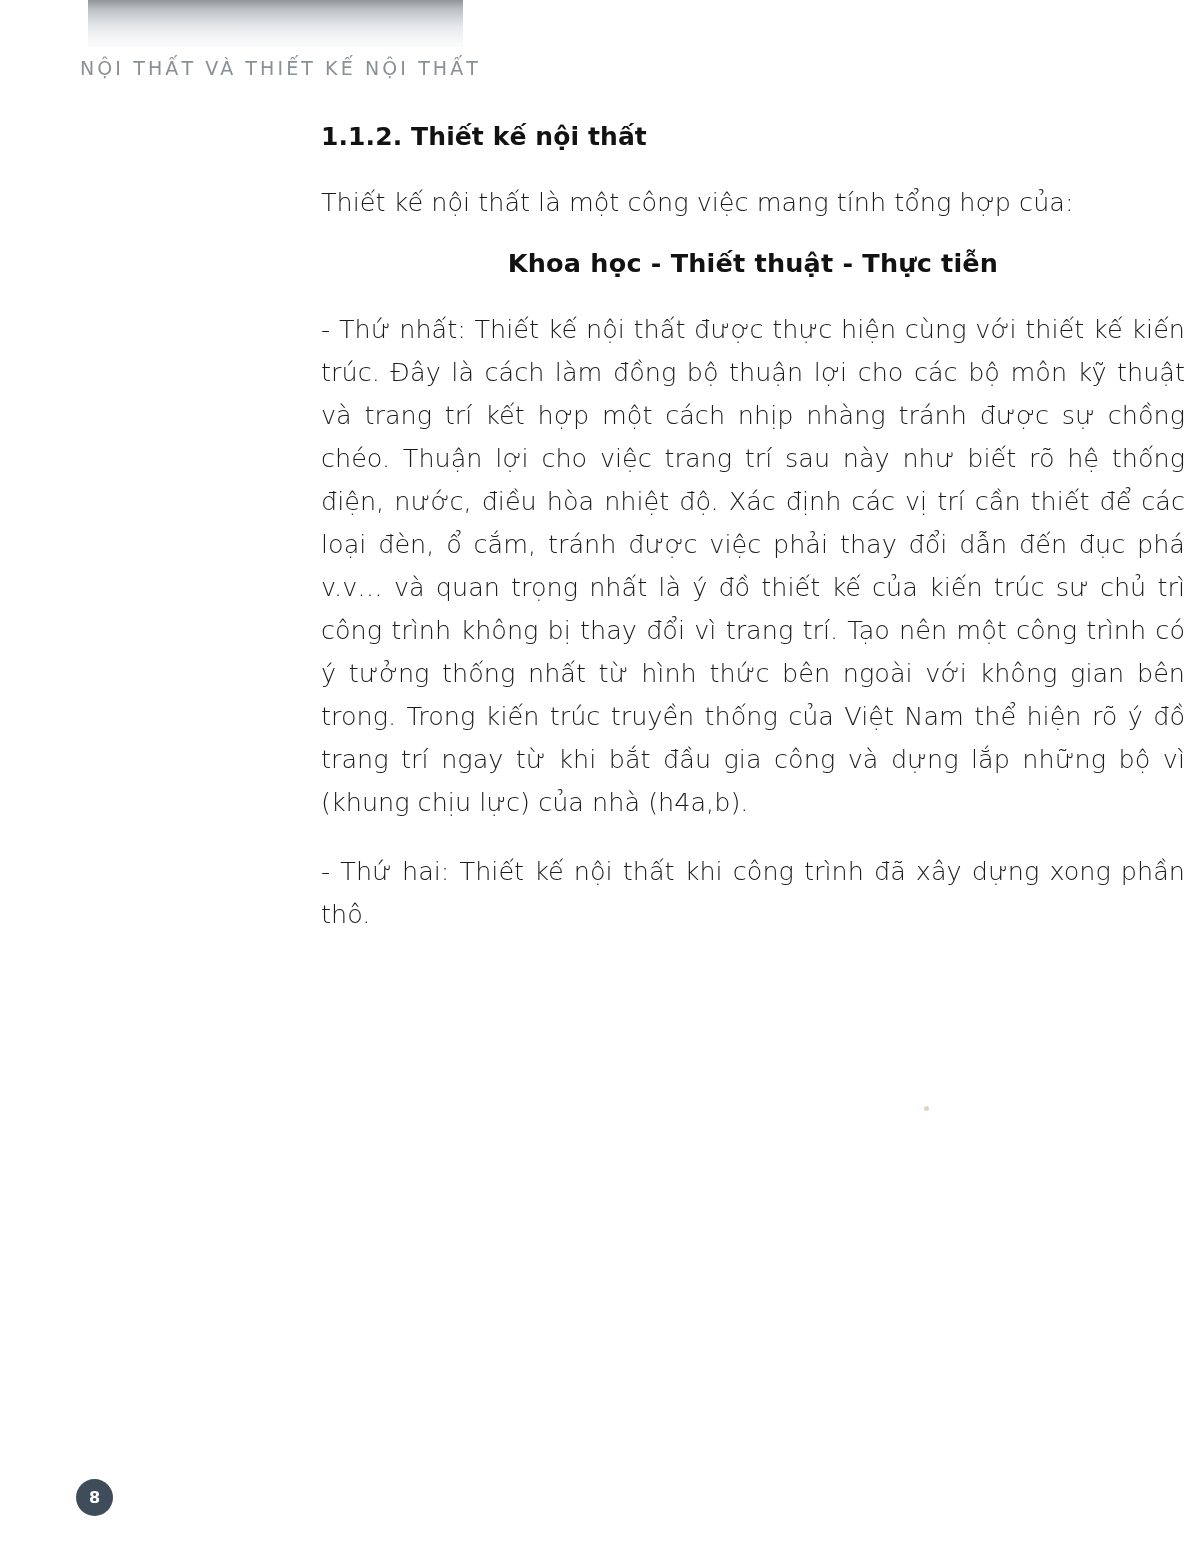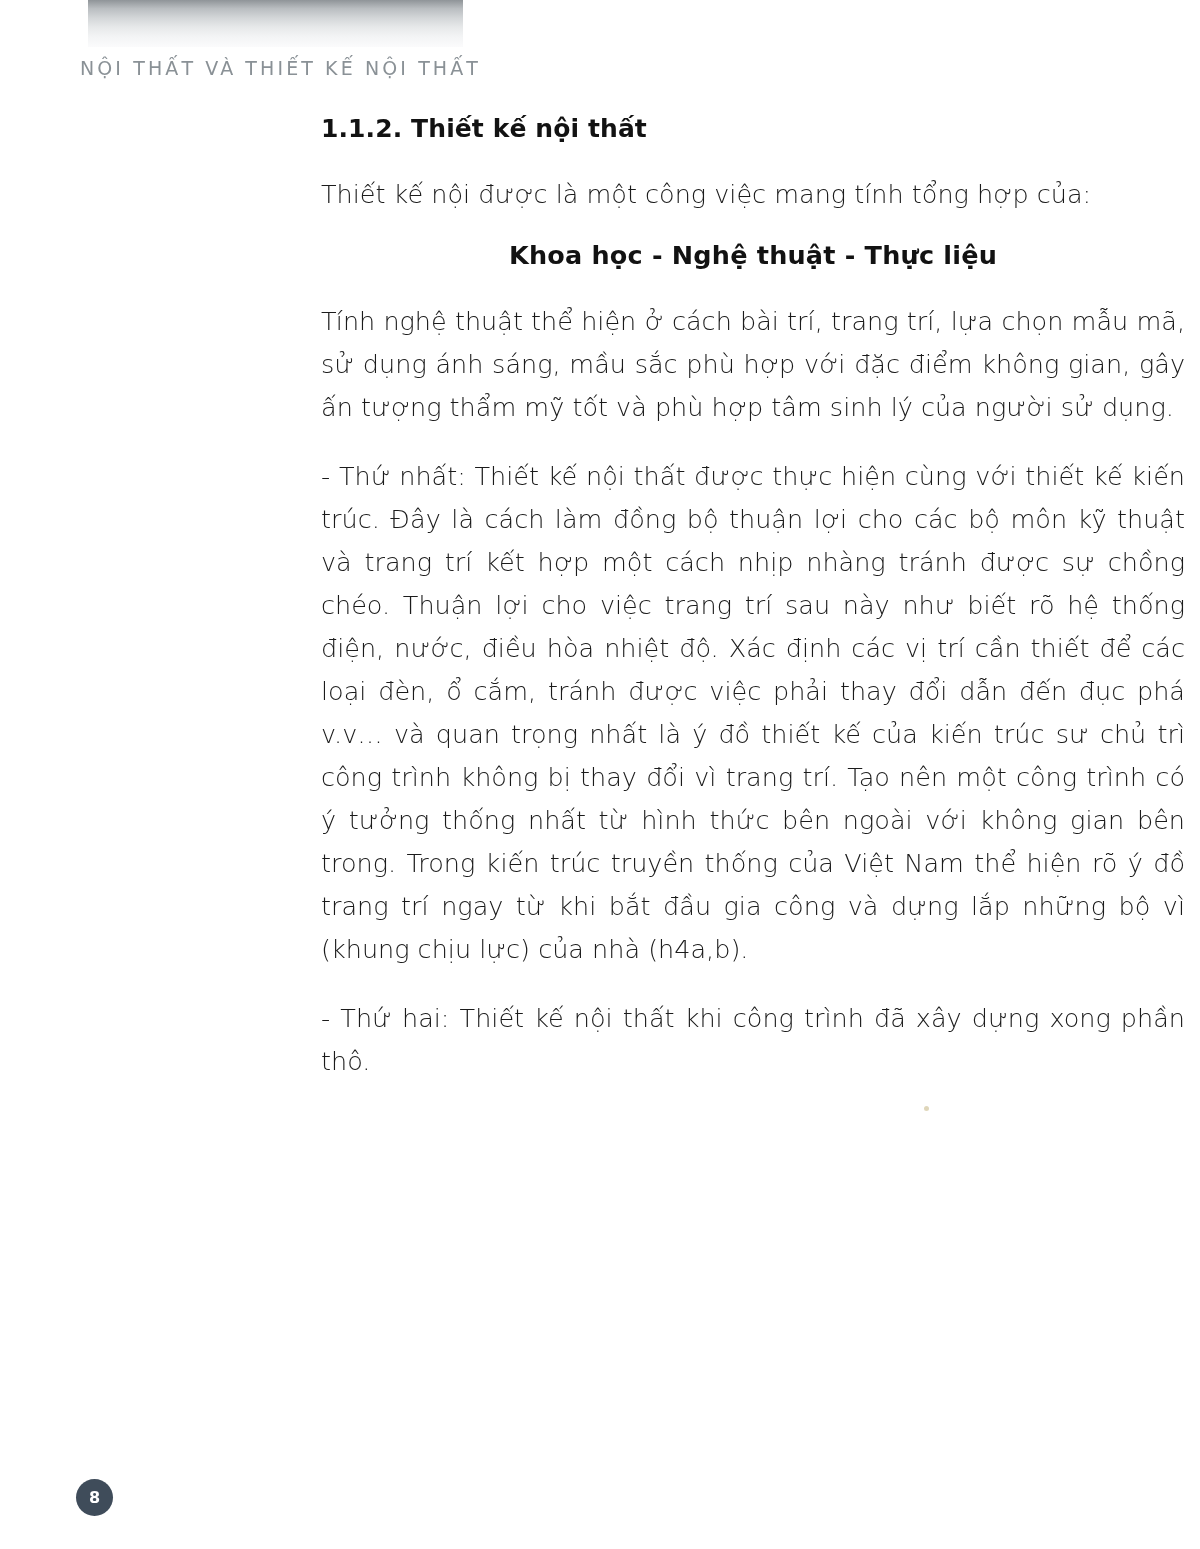--- a/index.html
+++ b/index.html
@@ -50,21 +50,21 @@
     position: absolute;
     left: 321px;
     top: 106px;
     width: 864px;
   }
 
   .sec-title {
     font-size: 25px;
     font-weight: bold;
     color: #121212;
-    margin: 8px 0 30px 0;
+    margin: 16px 0 30px 0;
     letter-spacing: 0.1px;
   }
 
   p.body {
     font-size: 25.5px;
     line-height: 43px;
     margin: 0 0 26px 0;
     text-align: justify;
     text-justify: inter-word;
     color: #1b1b1b;
@@ -122,26 +122,25 @@
 <body>
 
 <div class="header-band"></div>
 
 <div class="running-head">NỘI THẤT VÀ THIẾT KẾ NỘI THẤT</div>
 
 <div class="content">
 
   <h2 class="sec-title">1.1.2. Thiết kế nội thất</h2>
 
-  <p class="body lead">Thiết kế nội được là một công việc mang tính tổng hợp của:</p>
+  <p class="body lead">Thiết kế nội thất là một công việc mang tính tổng hợp của:</p>
 
-  <p class="centered-bold">Khoa học - Nghệ thuật - Thực liệu</p>
+  <p class="centered-bold">Khoa học - Thiết thuật - Thực tiễn</p>
 
 
-  <p class="body">Tính nghệ thuật thể hiện ở cách bài trí, trang trí, lựa chọn mẫu mã, sử dụng ánh sáng, mầu sắc phù hợp với đặc điểm không gian, gây ấn tượng thẩm mỹ tốt và phù hợp tâm sinh lý của người sử dụng.</p>
 
 
 
   <p class="body hang">- Thứ nhất: Thiết kế nội thất được thực hiện cùng với thiết kế kiến trúc. Đây là cách làm đồng bộ thuận lợi cho các bộ môn kỹ thuật và trang trí kết hợp một cách nhịp nhàng tránh được sự chồng chéo. Thuận lợi cho việc trang trí sau này như biết rõ hệ thống điện, nước, điều hòa nhiệt độ. Xác định các vị trí cần thiết để các loại đèn, ổ cắm, tránh được việc phải thay đổi dẫn đến đục phá v.v… và quan trọng nhất là ý đồ thiết kế của kiến trúc sư chủ trì công trình không bị thay đổi vì trang trí. Tạo nên một công trình có ý tưởng thống nhất từ hình thức bên ngoài với không gian bên trong. Trong kiến trúc truyền thống của Việt Nam thể hiện rõ ý đồ trang trí ngay từ khi bắt đầu gia công và dựng lắp những bộ vì (khung chịu lực) của nhà (h4a,b).</p>
 
   <p class="body hang">- Thứ hai: Thiết kế nội thất khi công trình đã xây dựng xong phần thô.</p>
 
 </div>
 
 <div class="speck"></div>

